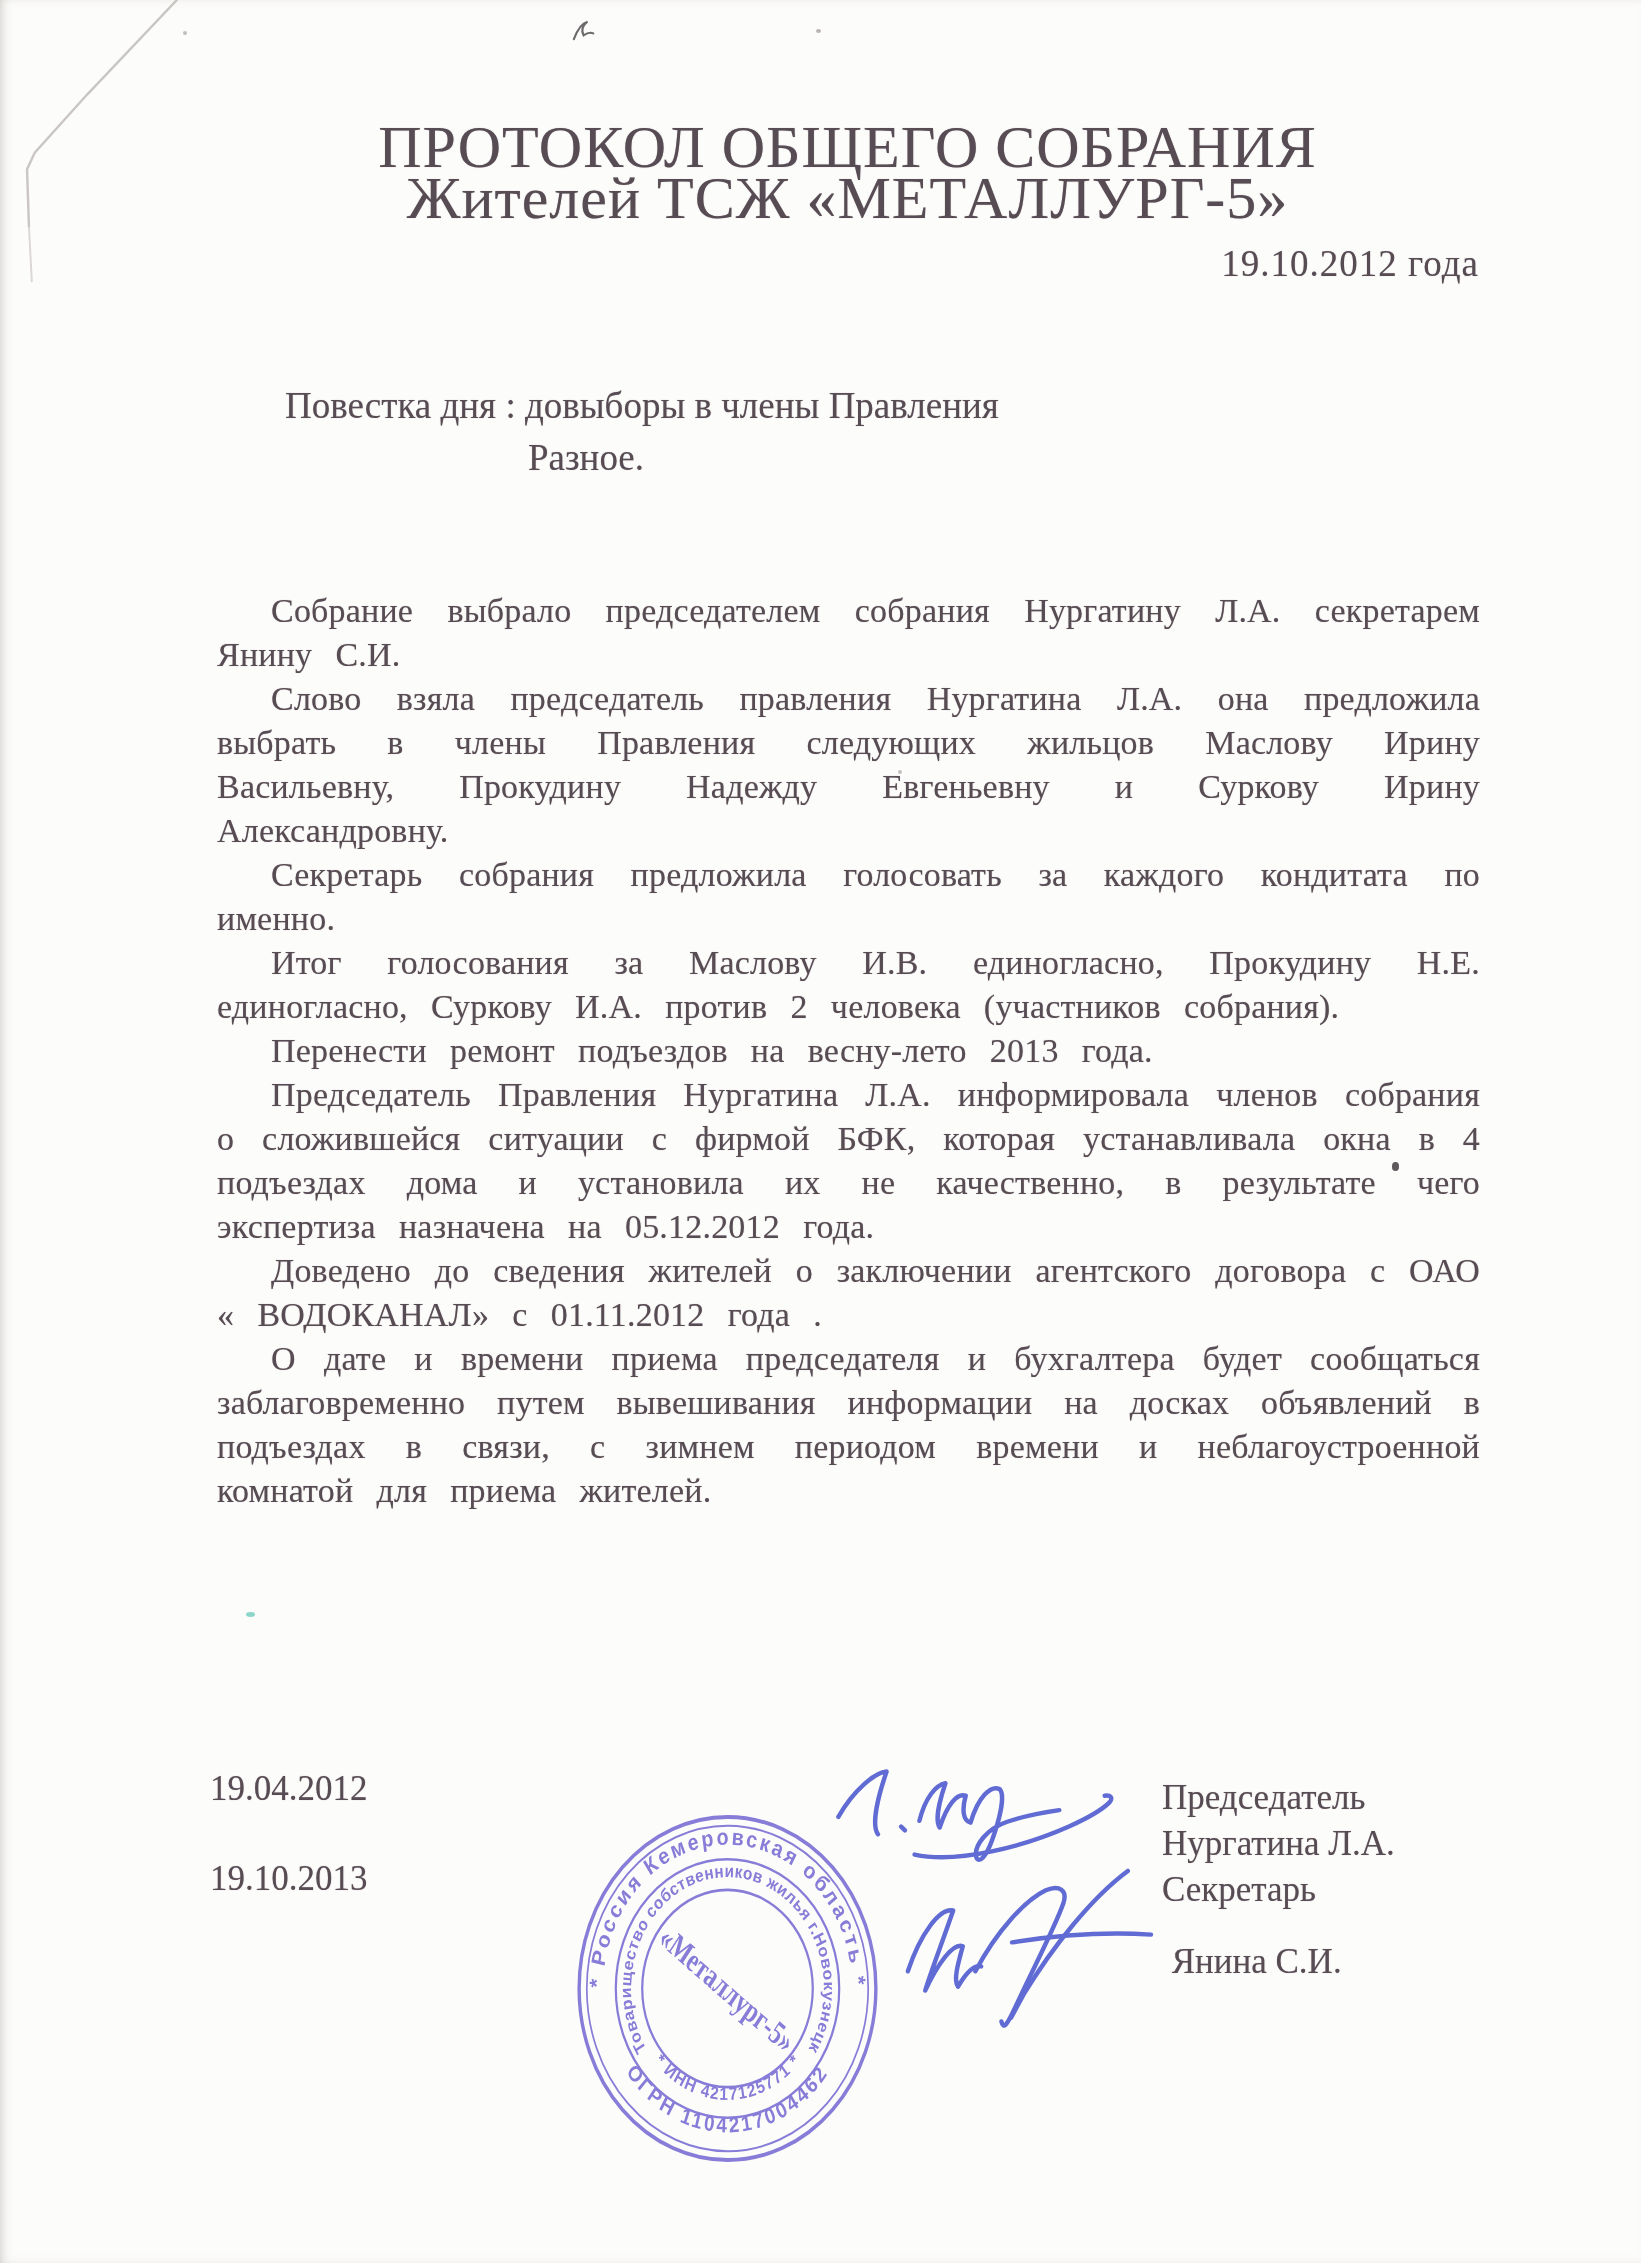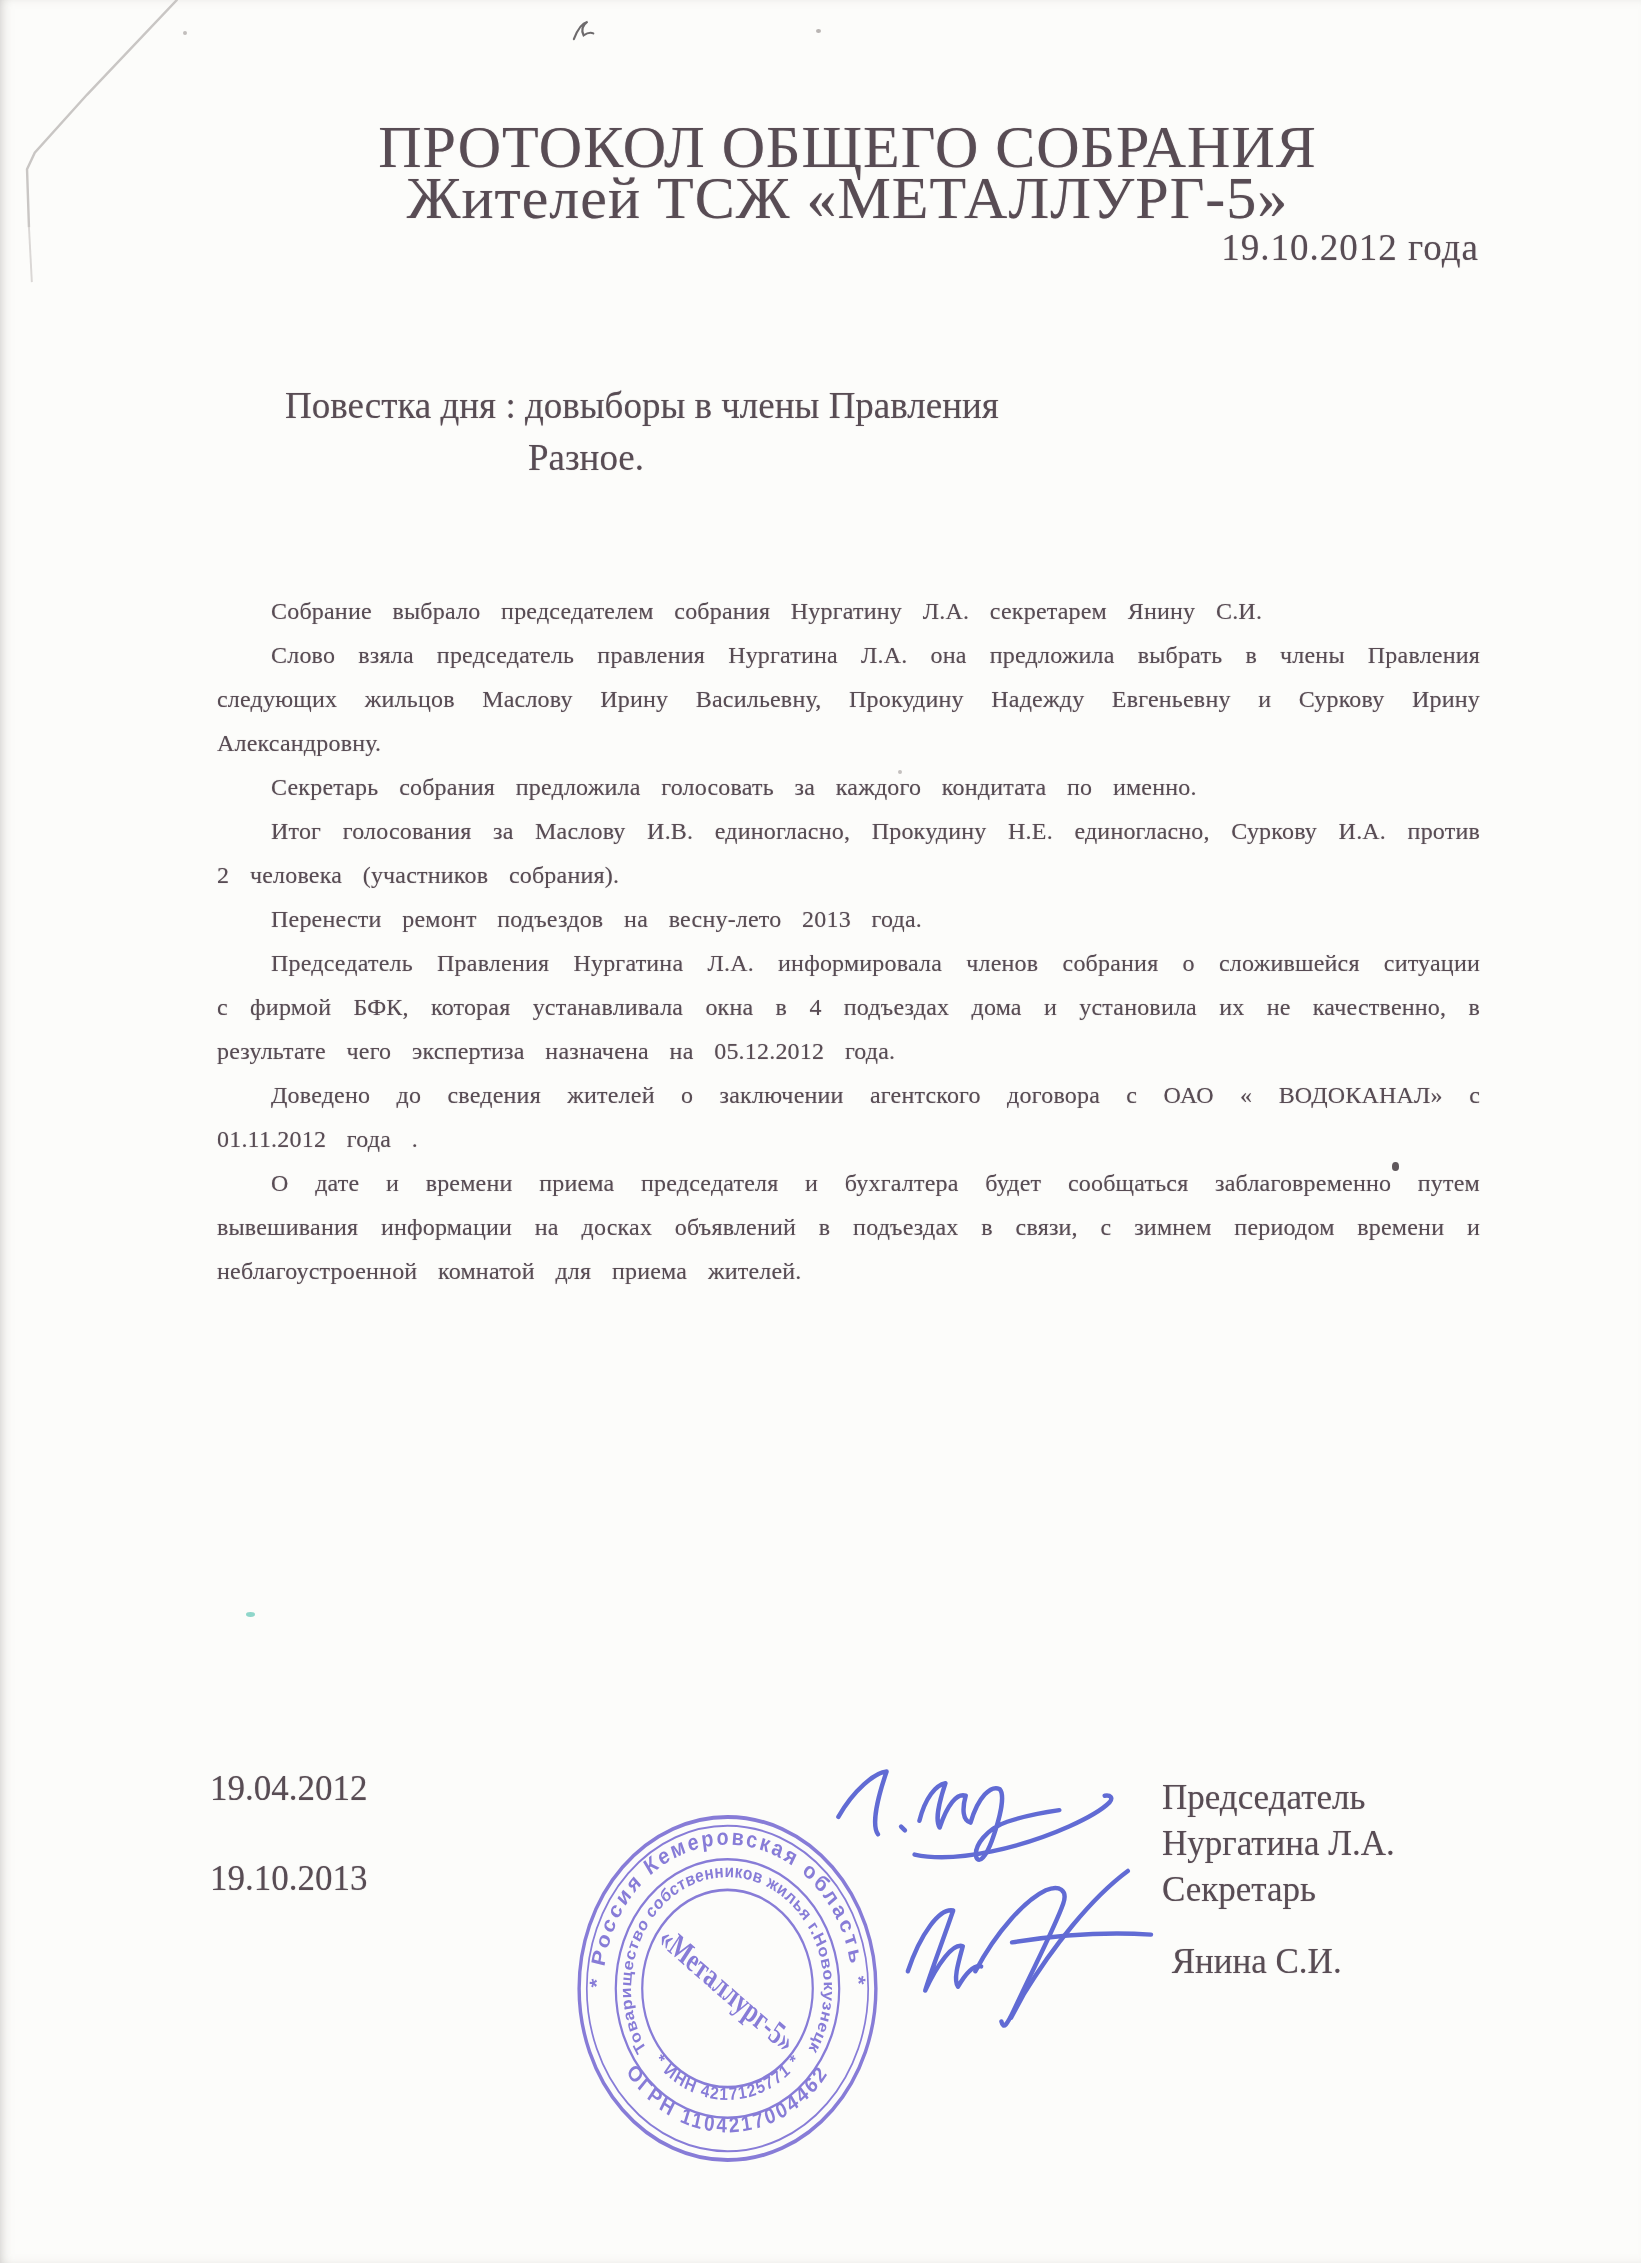--- a/index.html
+++ b/index.html
@@ -12,28 +12,28 @@
     color:#584c54;
     box-shadow:inset 5.8px 0 13.5px -7.7px rgba(120,115,112,.55);
   }
   .scan-text{ text-shadow:0 0 1px rgba(88,76,84,.45); }
   .doc-title{
     position:absolute;top:122px;left:0;width:1641px;
     text-align:center;padding-left:54px;box-sizing:border-box;
     font-size:60px;line-height:51px;letter-spacing:1px;
   }
   .doc-date{
-    position:absolute;top:226px;right:162px;
+    position:absolute;top:242px;right:162px;
     font-size:37px;letter-spacing:1px;
   }
   .agenda-line1{position:absolute;left:285px;top:384px;font-size:37px;}
   .agenda-line2{position:absolute;left:528px;top:436px;font-size:37px;}
   .body-text{
     position:absolute;left:217px;top:589px;width:1263px;
-    font-size:24px;line-height:44px;
+    font-size:34px;line-height:44px;
     text-align:justify;
   }
   .body-text p{margin:0;text-indent:54px;word-spacing:14.5px;letter-spacing:0.2px;}
   .footer-left{position:absolute;left:210px;top:1769px;font-size:35px;}
   .footer-left .d2{margin-top:50px;}
   .footer-right{position:absolute;left:1162px;top:1775px;font-size:35px;line-height:46px;}
   .footer-right .indent{padding-left:9.7px;margin-top:26px;}
   .stamp-svg{position:absolute;left:574px;top:1811px;opacity:.9;}
   .sign-svg{position:absolute;left:821px;top:1757px;}
   .fold-svg{position:absolute;left:0;top:0;}

